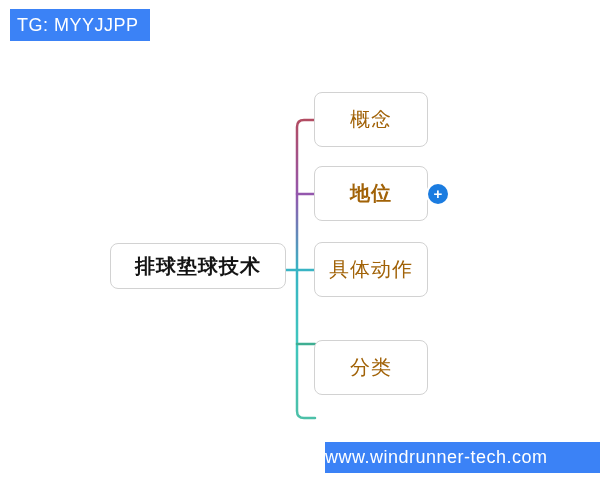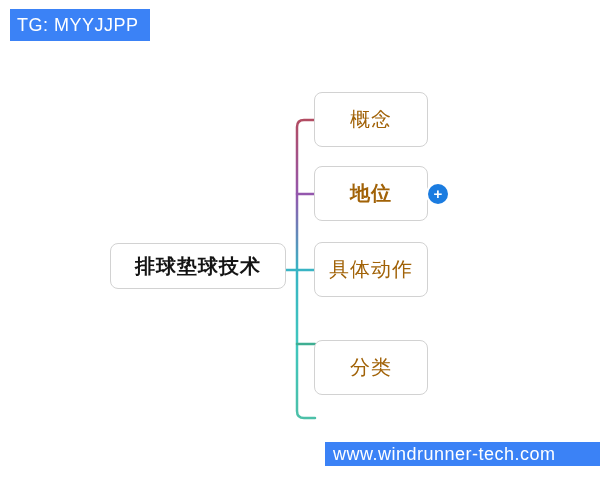--- a/index.html
+++ b/index.html
@@ -64,22 +64,21 @@
     display:flex;align-items:center;
   }
   .wm-top-left{
     left:10px;top:9px;
     width:140px;height:32px;
     padding-left:7px;
     box-sizing:border-box;
   }
   .wm-bottom-right{
     left:325px;top:442px;
-    width:275px;height:24px;
-    padding-left:8px;
+    width:275px;height:31px;
     box-sizing:border-box;
   }
 </style>
 </head>
 <body>
 
 <div class="canvas">
 
   <svg class="connectors" viewBox="0 0 600 480" xmlns="http://www.w3.org/2000/svg">
     <defs>

